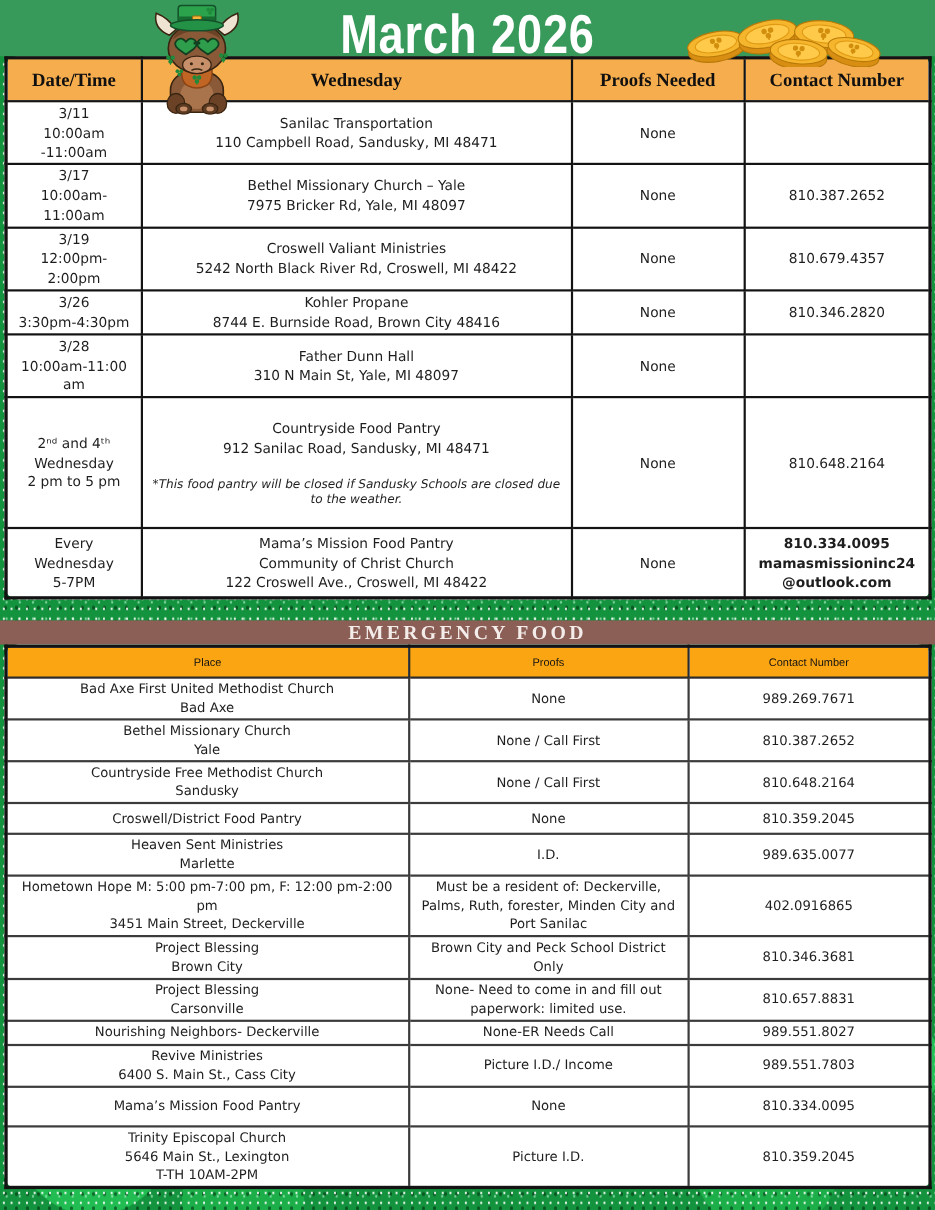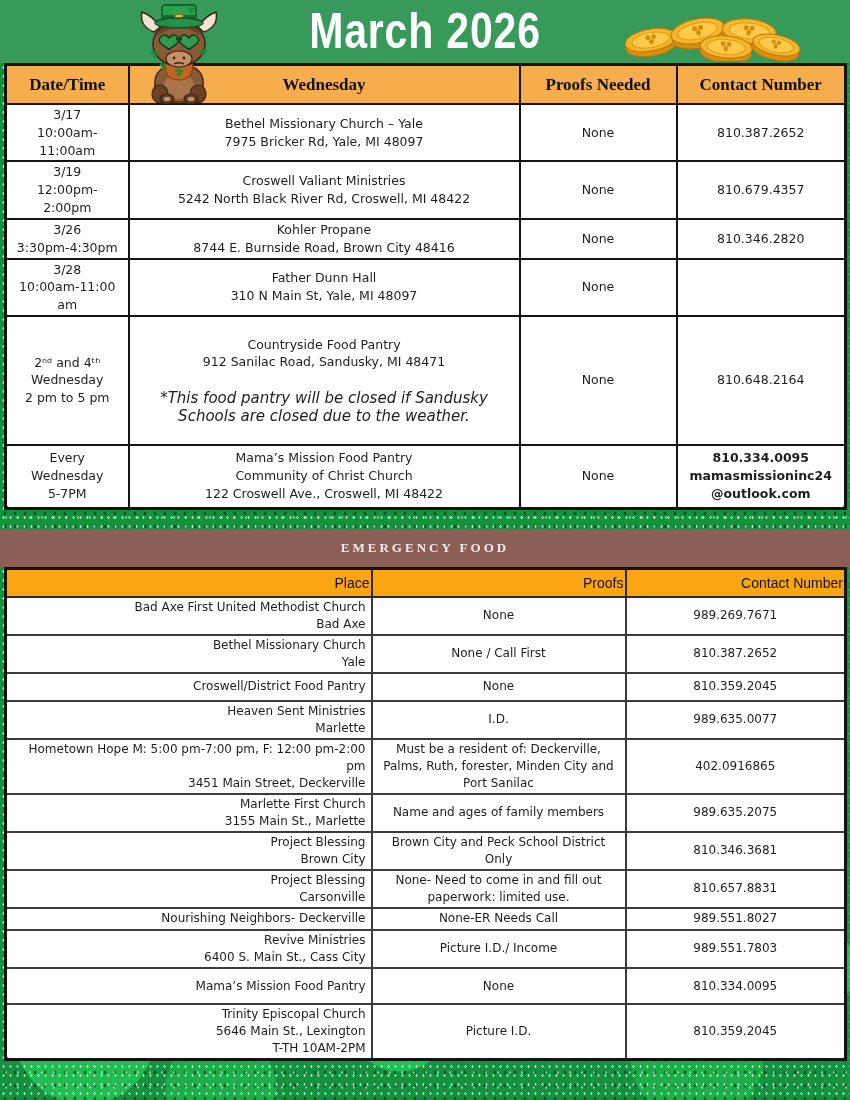--- a/index.html
+++ b/index.html
@@ -17,21 +17,21 @@
       radial-gradient(circle at 10% 94%, #21bd52 0 70px, transparent 71px),
       radial-gradient(circle at 26% 99%, #1cae49 0 55px, transparent 56px),
       radial-gradient(circle at 47% 93%, #23c155 0 48px, transparent 49px),
       radial-gradient(circle at 63% 90%, #2bd05f 0 62px, transparent 63px),
       radial-gradient(circle at 82% 96%, #1cae49 0 66px, transparent 67px),
       radial-gradient(circle at 96% 88%, #23c155 0 40px, transparent 41px),
       radial-gradient(circle at 35% 38%, #16994106 0 0, #14933e 0 100%);
     background-size:7px 9px, 12px 15px, 10px 13px, 100% 100%, 100% 100%, 100% 100%, 100% 100%, 100% 100%, 100% 100%, 100% 100%;
   }
   
-  .banner{position:relative;height:63px;background:#37995A;}
+  .banner{position:relative;height:51px;background:#37995A;}
   .title{
     position:absolute;left:0;right:0;top:1px;
     text-align:center;
     font-family:"Liberation Sans",sans-serif;
     font-weight:bold;font-size:50px;line-height:60px;color:#ffffff;
     transform:scaleX(.82);
     letter-spacing:1px;
   }
   .mascot{position:absolute;left:133px;top:2px;width:92px;height:102px;z-index:5;}
   .coins{position:absolute;left:606px;top:11px;width:196px;height:50px;}
@@ -43,44 +43,43 @@
   .t1 th{
     background:#F6AD4D;height:35px;
     font-family:"Liberation Serif",serif;font-weight:bold;font-size:17px;color:#101010;
     border:2px solid #131313;
   }
   .t1 td{
     border:2px solid #131313;
     text-align:center;vertical-align:middle;
     font-size:12.5px;line-height:1.42;padding:1px 6px;
   }
-  .t1 .note{font-style:italic;font-size:15px;line-height:1.2;}
+  .t1 .note{font-style:italic;font-size:11px;line-height:1.2;}
   .contact-lg{font-size:15px;}
   .contact-bold{font-weight:bold;font-size:11.5px;line-height:1.35;overflow-wrap:anywhere;}
   
   .gap{height:19px;}
   .ebanner{
-    height:38px;background:#8B5E56;
+    height:22px;background:#8B5E56;
     display:flex;align-items:center;justify-content:center;
-    font-family:"Liberation Serif",serif;font-weight:bold;font-size:13px;
+    font-family:"Liberation Serif",serif;font-weight:bold;font-size:18px;
     letter-spacing:3px;color:#f3ece9;
   }
   
   .t2{border:3px solid #131313;}
   .t2 th{
     background:#FBA513;height:24px;
-    font-family:"Liberation Sans",sans-serif;font-weight:normal;font-size:14px;color:#131313;
+    font-family:"Liberation Sans",sans-serif;font-weight:normal;font-size:10px;color:#131313;
     border:2px solid #2b2b2b;
-    text-align:right;
   }
   .t2 td{
     border:2px solid #3b3b3b;
     font-size:12px;line-height:1.42;padding:1px 5px;vertical-align:middle;
   }
-  .t2 .place{text-align:right;padding-left:4px;}
+  .t2 .place{text-align:center;padding-left:4px;}
   .t2 .mid,.t2 .tel{text-align:center;}
   
   .r39 td{height:37px;} .r38 td{height:36px;} .r59 td{height:57px;} .r61 td{height:59px;}
   
   .h38 td{height:34px;} .h28 td{height:24px;} .h46 td{height:42px;}
   .h22 td{height:18px;margin-left:35px;} .h36 td{height:32px;} .h54 td{height:50px;}
 </style>
 </head>
 <body>
 
@@ -229,20 +228,28 @@
         <col style="width:169px">
       </colgroup>
     <tbody>
         <tr>
       <th>Date/Time</th>
       <th>Wednesday</th>
       <th>Proofs Needed</th>
       <th>Contact Number</th>
     </tr>
     <tr class="r39">
+      <td>3/11
+10:00am -11:00am</td>
+      <td>Sanilac Transportation
+110 Campbell Road, Sandusky, MI 48471</td>
+      <td>None</td>
+      <td></td>
+    </tr>
+    <tr class="r39">
       <td>3/17
 10:00am-11:00am</td>
       <td>Bethel Missionary Church – Yale
 7975 Bricker Rd, Yale, MI 48097</td>
       <td>None</td>
       <td class="contact-lg">810.387.2652</td>
     </tr>
     <tr class="r38">
       <td>3/19
 12:00pm-2:00pm</td>
@@ -313,42 +320,42 @@
 Bad Axe</td>
       <td class="mid">None</td>
       <td class="tel">989.269.7671</td>
     </tr>
     <tr class="h38">
       <td class="place">Bethel Missionary Church
 Yale</td>
       <td class="mid">None / Call First</td>
       <td class="tel">810.387.2652</td>
     </tr>
+    <tr class="h38">
+      <td class="place">Countryside Free Methodist Church
+Sandusky</td>
+      <td class="mid">None / Call First</td>
+      <td class="tel">810.648.2164</td>
+    </tr>
     <tr class="h28">
       <td class="place">Croswell/District Food Pantry</td>
       <td class="mid">None</td>
       <td class="tel">810.359.2045</td>
     </tr>
     <tr class="h38">
       <td class="place">Heaven Sent Ministries
 Marlette</td>
       <td class="mid">I.D.</td>
       <td class="tel">989.635.0077</td>
     </tr>
     <tr class="h46">
       <td class="place">Hometown Hope  M: 5:00 pm-7:00 pm, F: 12:00 pm-2:00 pm
 3451 Main Street, Deckerville</td>
       <td class="mid">Must be a resident of: Deckerville, Palms, Ruth, forester, Minden City and Port Sanilac</td>
       <td class="tel">402.0916865</td>
-    </tr>
-    <tr class="h38">
-      <td class="place">Marlette First Church
-3155 Main St., Marlette</td>
-      <td class="mid">Name and ages of family members</td>
-      <td class="tel">989.635.2075</td>
     </tr>
     <tr class="h38">
       <td class="place">Project Blessing
 Brown City</td>
       <td class="mid">Brown City and Peck School District Only</td>
       <td class="tel">810.346.3681</td>
     </tr>
     <tr class="h38">
       <td class="place">Project Blessing
 Carsonville</td>

